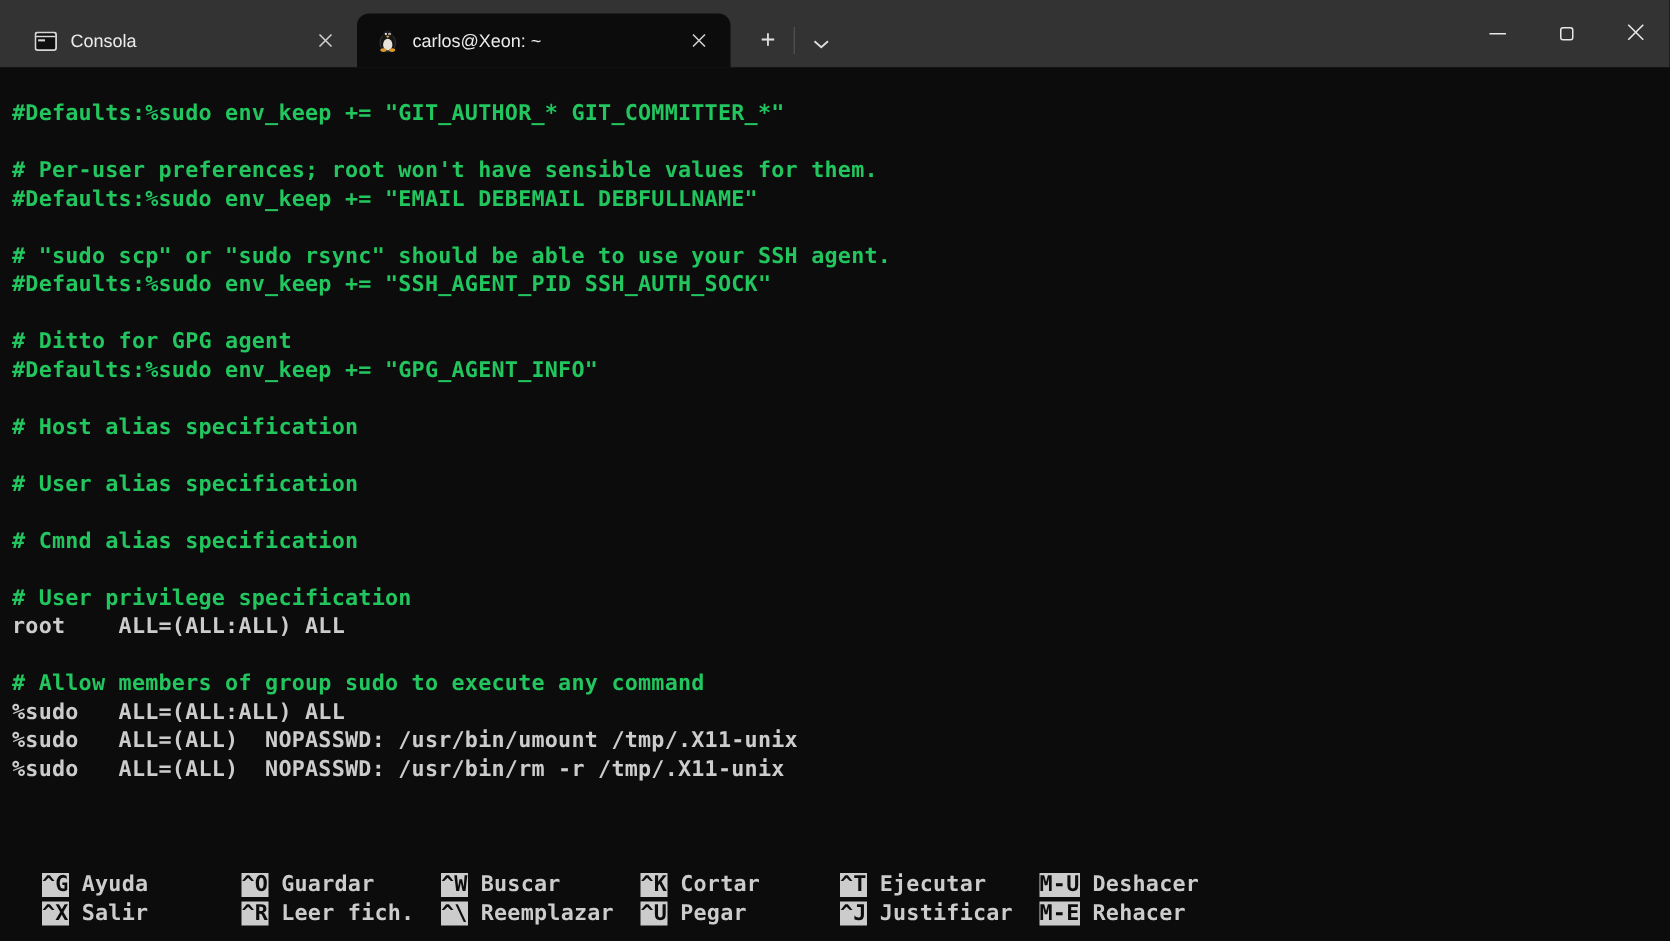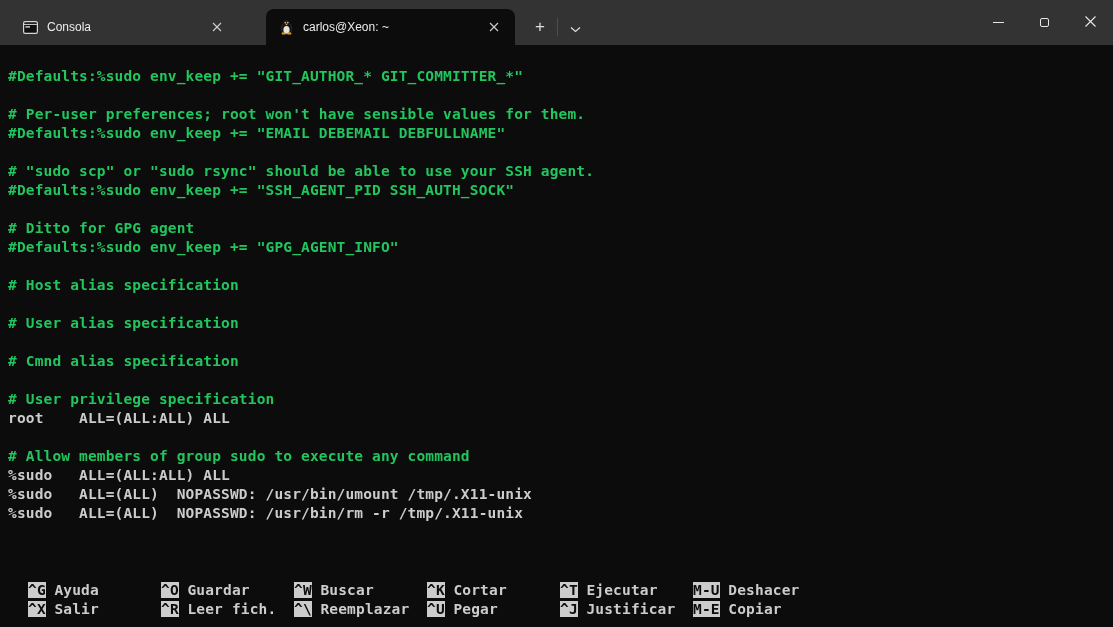--- a/index.html
+++ b/index.html
@@ -13,21 +13,21 @@
   }
 
   
   .titlebar {
     position: absolute; top: 0; left: 0; right: 0;
     height: 45px;
     background: #333333;
     display: flex;
     align-items: flex-end;
   }
-  .tabs { display: flex; margin-left: 10px; height: 36px; gap: 28px; }
+  .tabs { display: flex; margin-left: 10px; height: 36px; }
   .tab {
     display: flex; align-items: center;
     padding: 0 10px 0 12px;
     border-radius: 8px 8px 0 0;
     font-family: "Liberation Sans", sans-serif;
     font-size: 12px;
     color: #ececec;
     cursor: default;
   }
   .tab.inactive { width: 228px; background: transparent; }
@@ -215,18 +215,18 @@
         <div>
           <div class="sc-row"><span class="sc-key">^K</span><span class="sc-label">Cortar</span></div>
           <div class="sc-row"><span class="sc-key">^U</span><span class="sc-label">Pegar</span></div>
         </div>
         <div>
           <div class="sc-row"><span class="sc-key">^T</span><span class="sc-label">Ejecutar</span></div>
           <div class="sc-row"><span class="sc-key">^J</span><span class="sc-label">Justificar</span></div>
         </div>
         <div>
           <div class="sc-row"><span class="sc-key">M-U</span><span class="sc-label">Deshacer</span></div>
-          <div class="sc-row"><span class="sc-key">M-E</span><span class="sc-label">Copiar</span></div>
+          <div class="sc-row"><span class="sc-key">M-E</span><span class="sc-label">Rehacer</span></div>
         </div>
       </div>
 
   </div>
 </div>
 
 </body></html>

